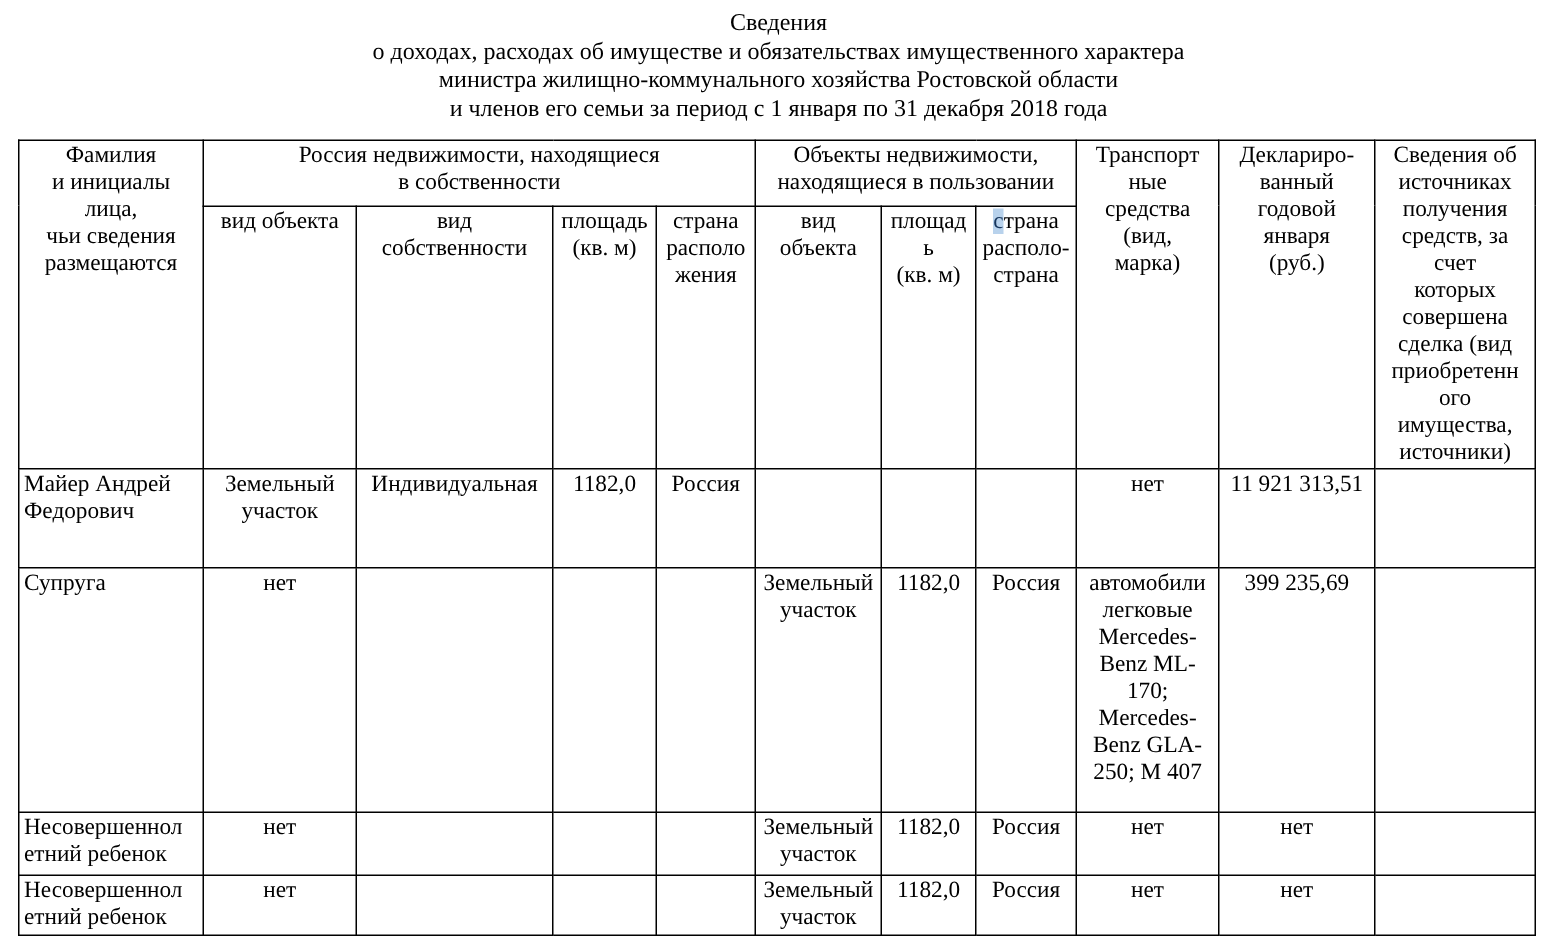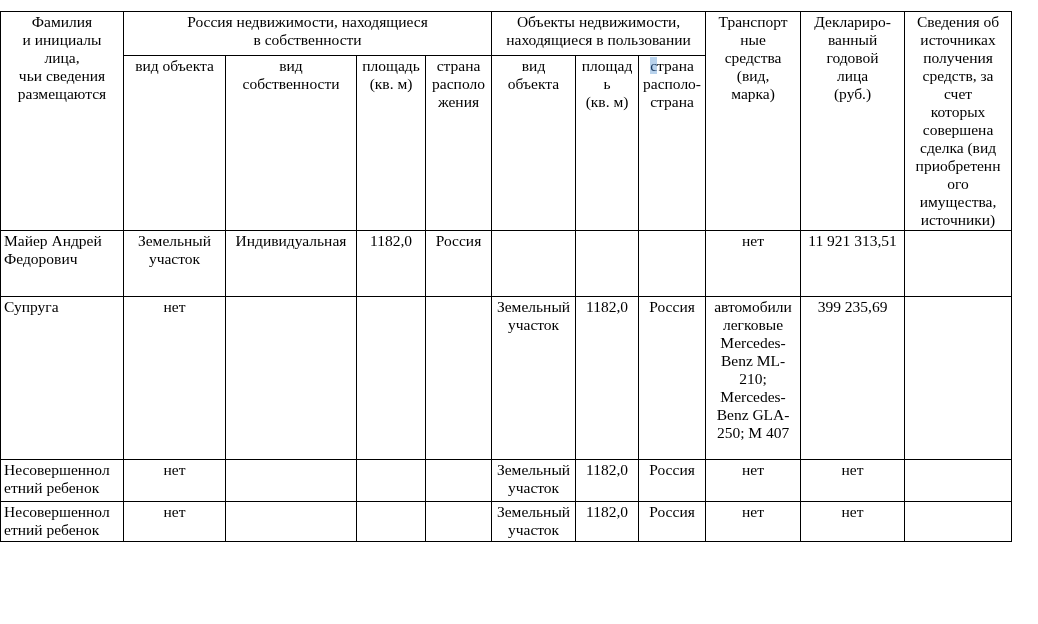--- a/index.html
+++ b/index.html
@@ -20,20 +20,21 @@
   .title-block {
     padding-top: 6px;
     text-align: center;
     font-size: 16px;
     line-height: 19px;
     white-space: pre-line;
   }
   table.decl {
     border-collapse: collapse;
     table-layout: fixed;
+    margin-left: 12px;
     margin-top: 11px;
     width: 1011px;
   }
   table.decl td {
     border: 1px solid #000000;
     vertical-align: top;
     text-align: center;
     font-size: 15.5px;
     line-height: 18px;
     padding: 1px 3px;
@@ -51,20 +52,24 @@
   .hl {
     background: #b8d2ec;
     color: #17365d;
   }
 </style>
 </head>
 <body>
 
 <div class="page">
 
+  <div class="title-block">Сведения
+о доходах, расходах об имуществе и обязательствах имущественного характера
+министра жилищно-коммунального хозяйства Ростовской области
+и членов его семьи за период с 1 января по 31 декабря 2018 года</div>
 
   <table class="decl">
     <colgroup>
       <col style="width:123px">
         <col style="width:102px">
         <col style="width:131px">
       <col style="width:69px">
         <col style="width:66px">
         <col style="width:84px">
       <col style="width:63px">
@@ -86,21 +91,21 @@
       <td colspan="3">Объекты недвижимости,
 находящиеся в пользовании</td>
       <td rowspan="2">Транспорт
 ные
 средства
 (вид,
 марка)</td>
       <td rowspan="2">Деклариро-
 ванный
 годовой
-лица
+января
 (руб.)</td>
       <td rowspan="2">Сведения об
 источниках
 получения
 средств, за
 счет
 которых
 совершена
 сделка (вид
 приобретенн
@@ -150,21 +155,21 @@
       <td></td>
       <td></td>
       <td>Земельный
 участок</td>
       <td>1182,0</td>
       <td>Россия</td>
       <td>автомобили
 легковые
 Mercedes-
 Benz ML-
-210;
+170;
 Mercedes-
 Benz GLA-
 250; М 407</td>
       <td>399 235,69</td>
       <td></td>
     </tr>
 
     <tr class="r3">
       <td class="left">Несовершеннол
 етний ребенок</td>

